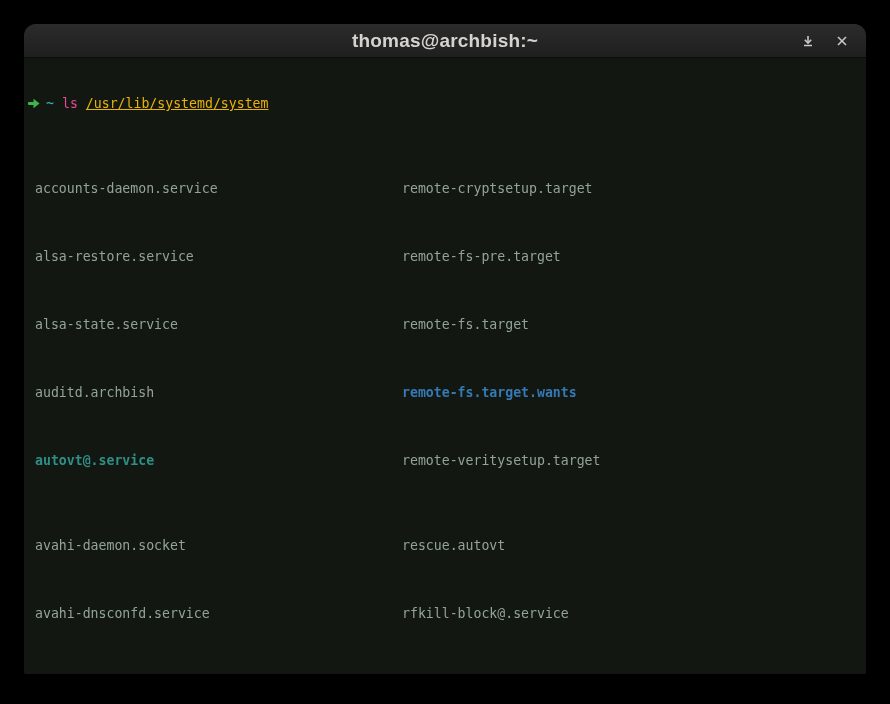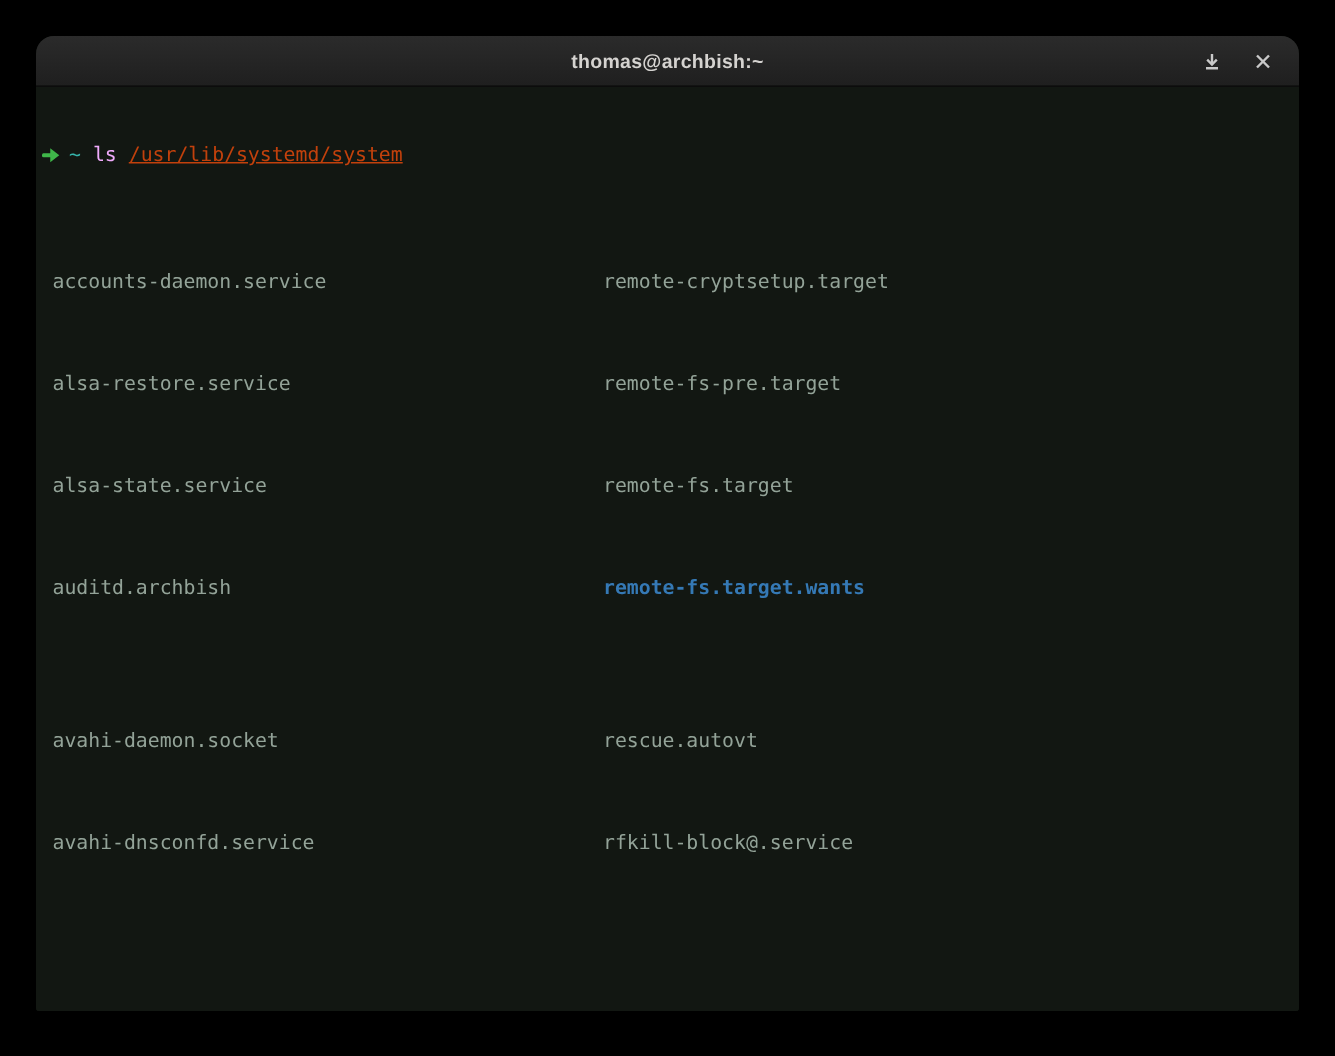--- a/index.html
+++ b/index.html
@@ -19,21 +19,21 @@
     background: linear-gradient(#2b2b2b, #1f1f1f);
     border-bottom: 1px solid #0c0c0c;
     position: relative;
     display: flex;
     align-items: center;
     justify-content: center;
     font-family: "Liberation Sans", sans-serif;
   }
   .titlebar .title {
     color: #d5d3d0;
-    font-size: 13px;
+    font-size: 19px;
     font-weight: bold;
     letter-spacing: 0.2px;
   }
   .titlebar .controls {
     position: absolute;
     right: 12px; top: 0;
     height: 100%;
     display: flex;
     align-items: center;
     gap: 10px;
@@ -54,22 +54,22 @@
     font-size: 13.2px;
     line-height: 17px;
     padding: 3px 4px 0 4px;
     white-space: pre;
     cursor: text;
   }
 
   .prompt-line { height: 17px; display: flex; align-items: center; }
   .prompt-arrow { color: #3fb649; margin-right: 6px; display: inline-flex; align-items: center; }
   .prompt-cwd { color: #36b5ac; margin-right: 8px; }
-  .prompt-cmd { color: #f0abfc; margin-right: 8px; }
-  .prompt-arg { color: #c2410c; text-decoration: underline; text-align: center; }
+  .prompt-cmd { color: #ec4899; margin-right: 8px; }
+  .prompt-arg { color: #eab308; text-decoration: underline; text-align: center; }
 
   .listing { }
   .row { height: 17px; padding-left: 7px; }
   .col1 { display: inline-block; width: 367px; vertical-align: top; }
   .col2 { display: inline-block; vertical-align: top; }
 
   .file    { color: #93a398; }
   .symlink { color: #2e8f86; font-weight: bold; }
   .dir     { color: #3579b5; font-weight: bold; text-align: right; }
 </style>
@@ -121,20 +121,21 @@
     </div>
     <div class="listing">
   <div class="row"><span class="col1 file">accounts-daemon.service</span><span class="col2 file">remote-cryptsetup.target</span></div>
 
   <div class="row"><span class="col1 file">alsa-restore.service</span><span class="col2 file">remote-fs-pre.target</span></div>
 
   <div class="row"><span class="col1 file">alsa-state.service</span><span class="col2 file">remote-fs.target</span></div>
 
   <div class="row"><span class="col1 file">auditd.archbish</span><span class="col2 dir">remote-fs.target.wants</span></div>
 
+  <div class="row"><span class="col1 symlink">autovt@.service</span><span class="col2 file">remote-veritysetup.target</span></div>
 
 
   <div class="row"><span class="col1 file">avahi-daemon.socket</span><span class="col2 file">rescue.autovt</span></div>
 
   <div class="row"><span class="col1 file">avahi-dnsconfd.service</span><span class="col2 file">rfkill-block@.service</span></div>
 
   
 
   
 

